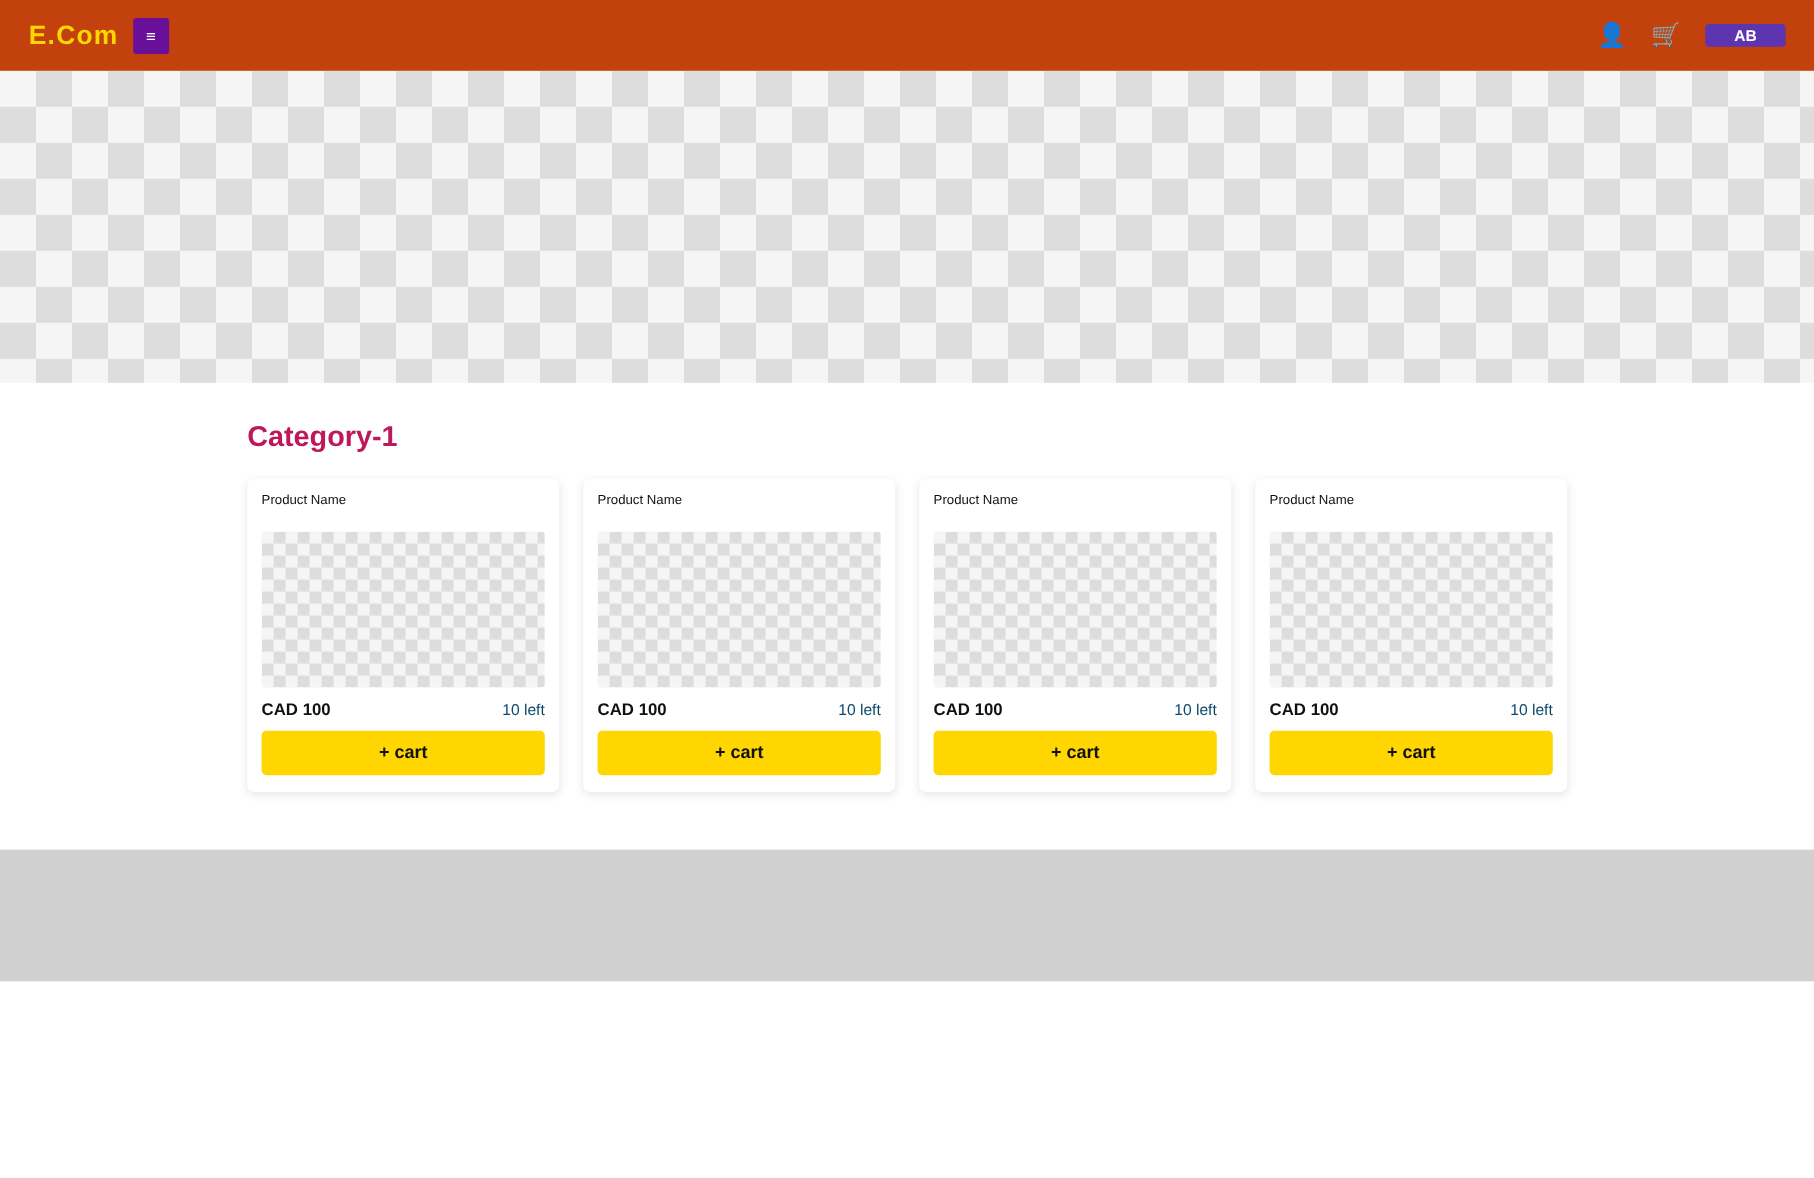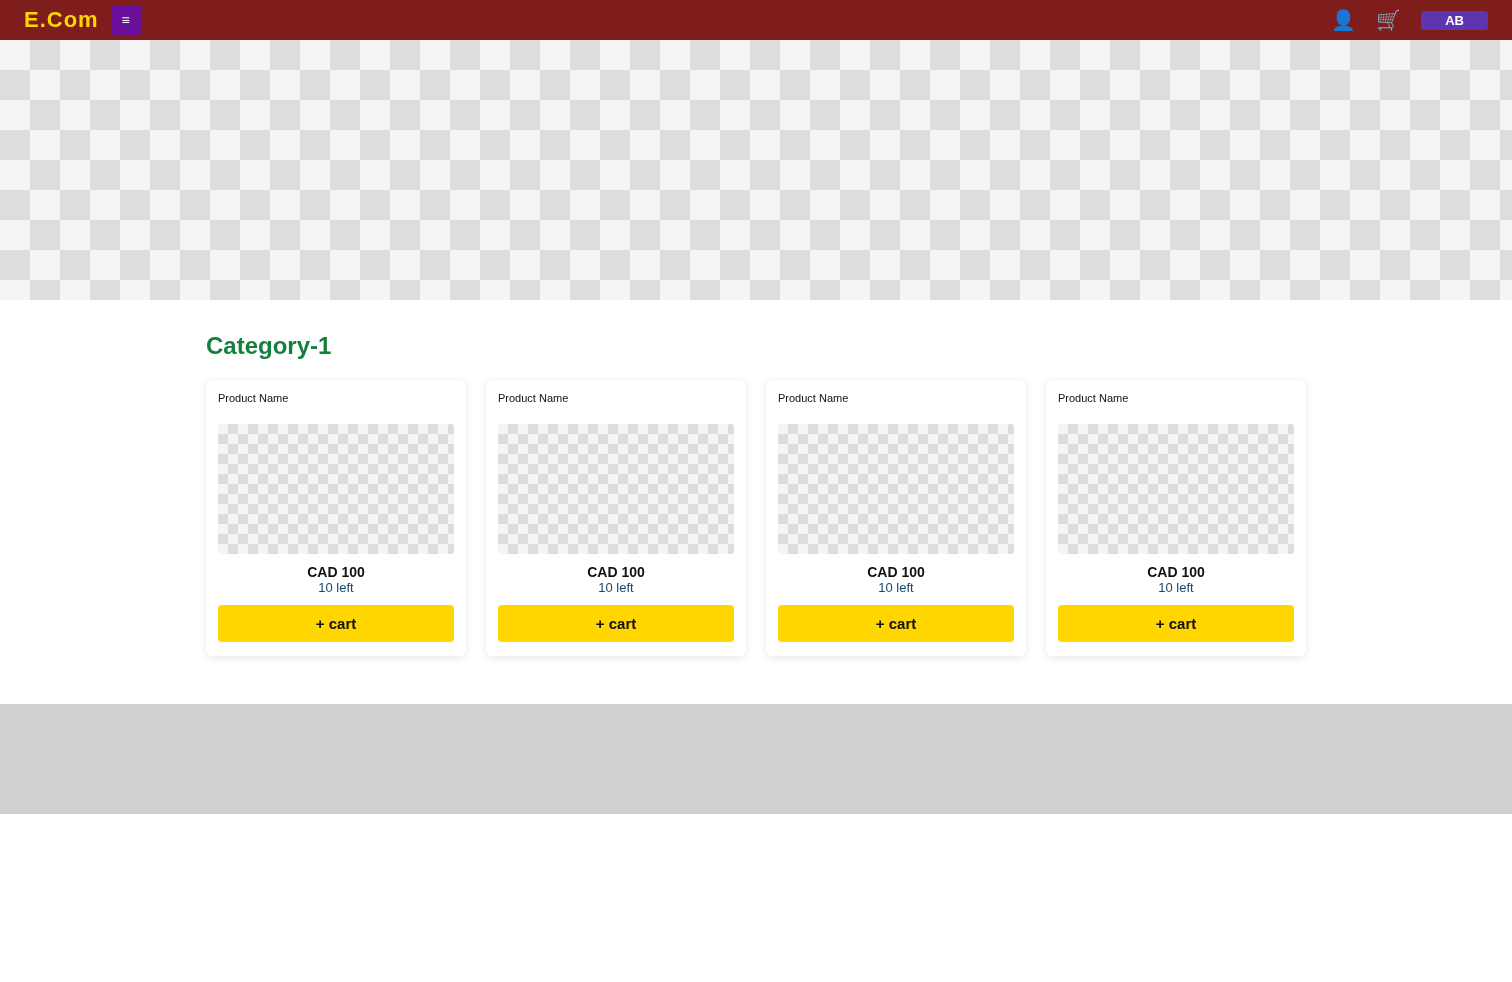--- a/index.html
+++ b/index.html
@@ -1,21 +1,21 @@
 <!DOCTYPE html>
 <html><head>
   <meta charset="utf-8">
   <style>
     * { margin: 0; padding: 0; box-sizing: border-box; }
     body { font-family: Arial, sans-serif; background: #fff; }
 
     
     nav {
-      background: #7f1d1d;
-      height: 40px;
+      background: #c2410c;
+      height: 59px;
       display: flex;
       align-items: center;
       padding: 0 24px;
       position: relative;
     }
     .nav-logo {
       color: #FFD600;
       font-size: 22px;
       font-weight: bold;
       letter-spacing: 1px;
@@ -65,21 +65,21 @@
     
     .main-content {
       max-width: 1140px;
       margin: 0 auto;
       padding: 0 20px;
     }
 
     .category-title {
       font-size: 24px;
       font-weight: bold;
-      color: #15803d;
+      color: #be185d;
       margin: 32px 0 20px 0;
     }
 
     
     .product-grid {
       display: grid;
       grid-template-columns: repeat(4, 1fr);
       gap: 20px;
       margin-bottom: 48px;
     }
@@ -109,21 +109,20 @@
       background-size: 20px 20px;
       border-radius: 3px;
       margin-bottom: 10px;
     }
 
     .product-meta {
       display: flex;
       justify-content: space-between;
       align-items: center;
       margin-bottom: 10px;
-      flex-direction: column;
     }
 
     .product-price {
       font-size: 14px;
       font-weight: bold;
       color: #111;
     }
 
     .product-stock {
       font-size: 13px;

